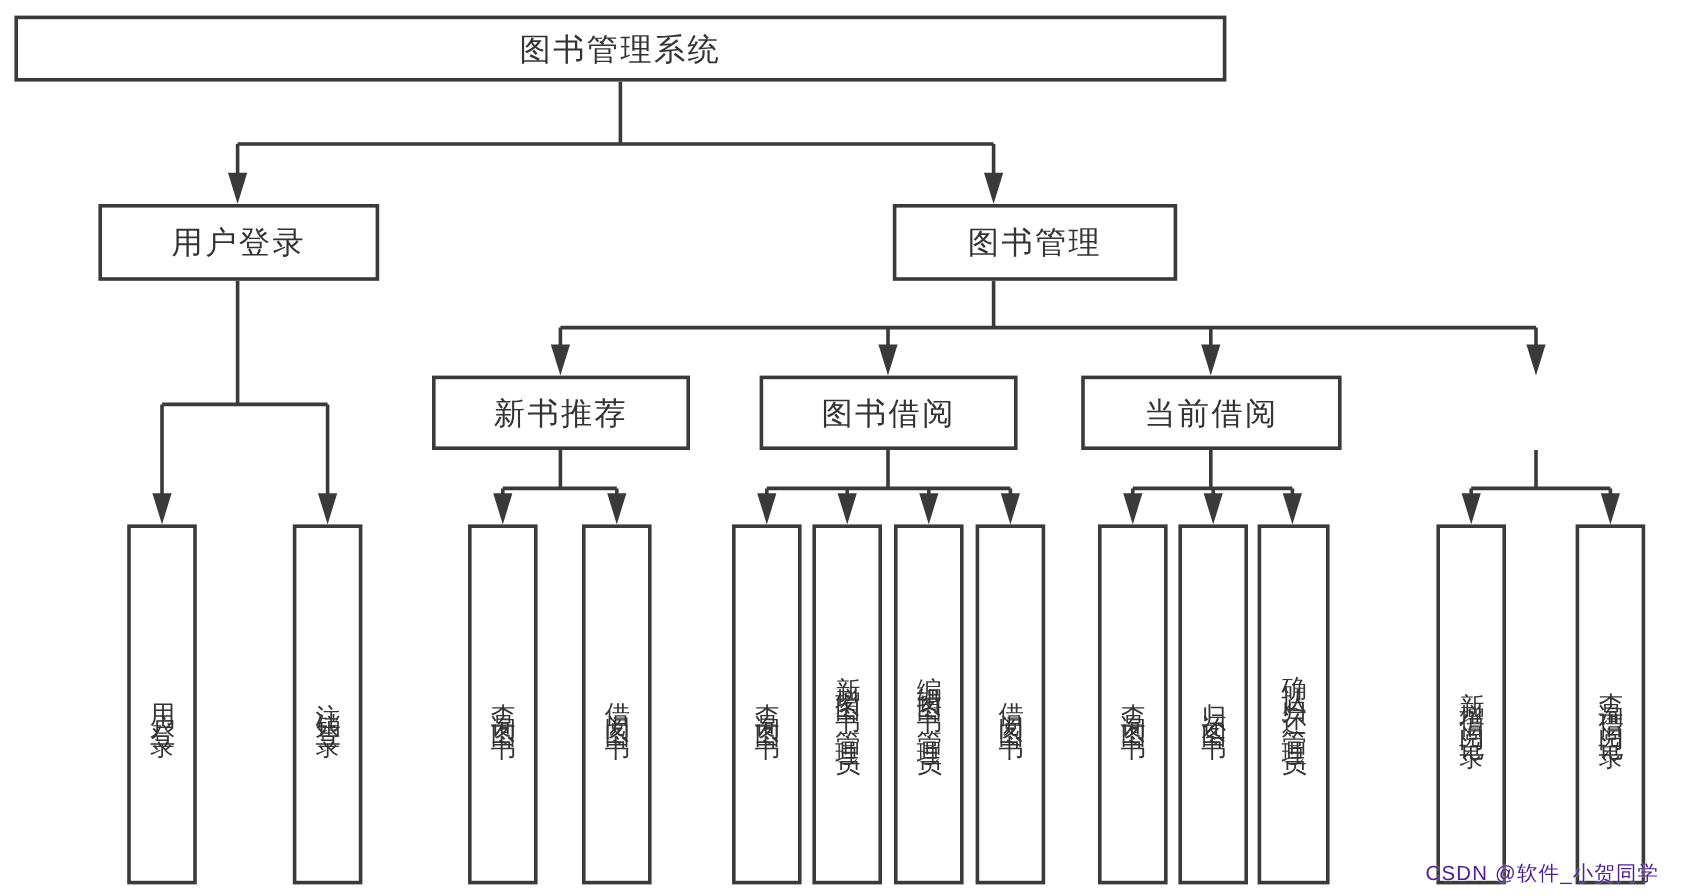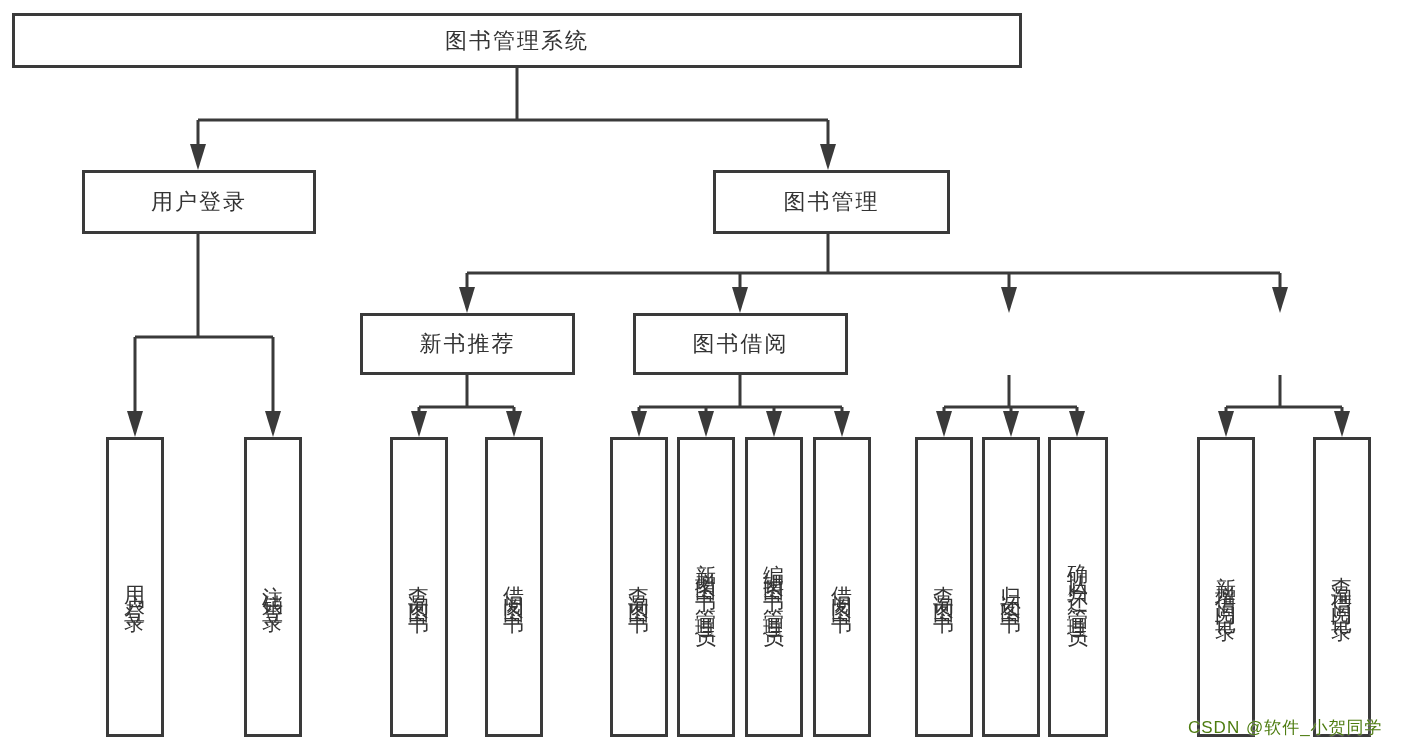--- a/index.html
+++ b/index.html
@@ -18,38 +18,38 @@
   .box{
     position:absolute;
     box-sizing:border-box;
     background:#ffffff;
     border:3px solid var(--line);
     display:flex;align-items:center;justify-content:center;
     color:var(--text);
     z-index:1;
   }
   .hbox span{
-    font-size:22px;
+    font-size:26px;
     letter-spacing:2px;
     line-height:1;
     white-space:nowrap;
   }
   .vbox span{
     writing-mode:vertical-rl;
     text-orientation:mixed;
     font-size:21px;
     letter-spacing:9px;
     line-height:1;
   }
   .watermark{
     position:absolute;
     left:1188px;top:716px;
     z-index:2;
     font-size:17px;
-    color:#4d7c0f;
+    color:#4c1d95;
     letter-spacing:1px;
     text-shadow:0 0 2px #ffffff;
     white-space:nowrap;
   }
 </style>
 </head>
 <body>
 
 <div class="canvas">
 
@@ -93,29 +93,32 @@
     </g>
   </svg>
 
   <div class="box hbox" style="left:12px;top:13px;width:1010px;height:55px">
     <span>图书管理系统</span>
   </div>
 
   <div class="box hbox" style="left:82px;top:170px;width:234px;height:64px">
     <span>用户登录</span>
   </div>
-  <div class="box hbox" style="left:713px;top:170px;width:237px;height:64px">
+  <div class="box hbox" style="left:744px;top:170px;width:237px;height:64px">
     <span>图书管理</span>
   </div>
 
   <div class="box hbox" style="left:633px;top:313px;width:215px;height:62px">
     <span>图书借阅</span>
   </div>
   <div class="box hbox" style="left:360px;top:313px;width:215px;height:62px">
     <span>新书推荐</span>
+  </div>
+  <div class="box hbox" style="left:901px;top:313px;width:217px;height:62px">
+    <span>当前借阅</span>
   </div>
 
   <div class="box vbox" style="left:106px;top:437px;width:58px;height:300px">
     <span>用户登录</span>
   </div>
   <div class="box vbox" style="left:244px;top:437px;width:58px;height:300px">
     <span>注销登录</span>
   </div>
   <div class="box vbox" style="left:390px;top:437px;width:58px;height:300px">
     <span>查询图书</span>

